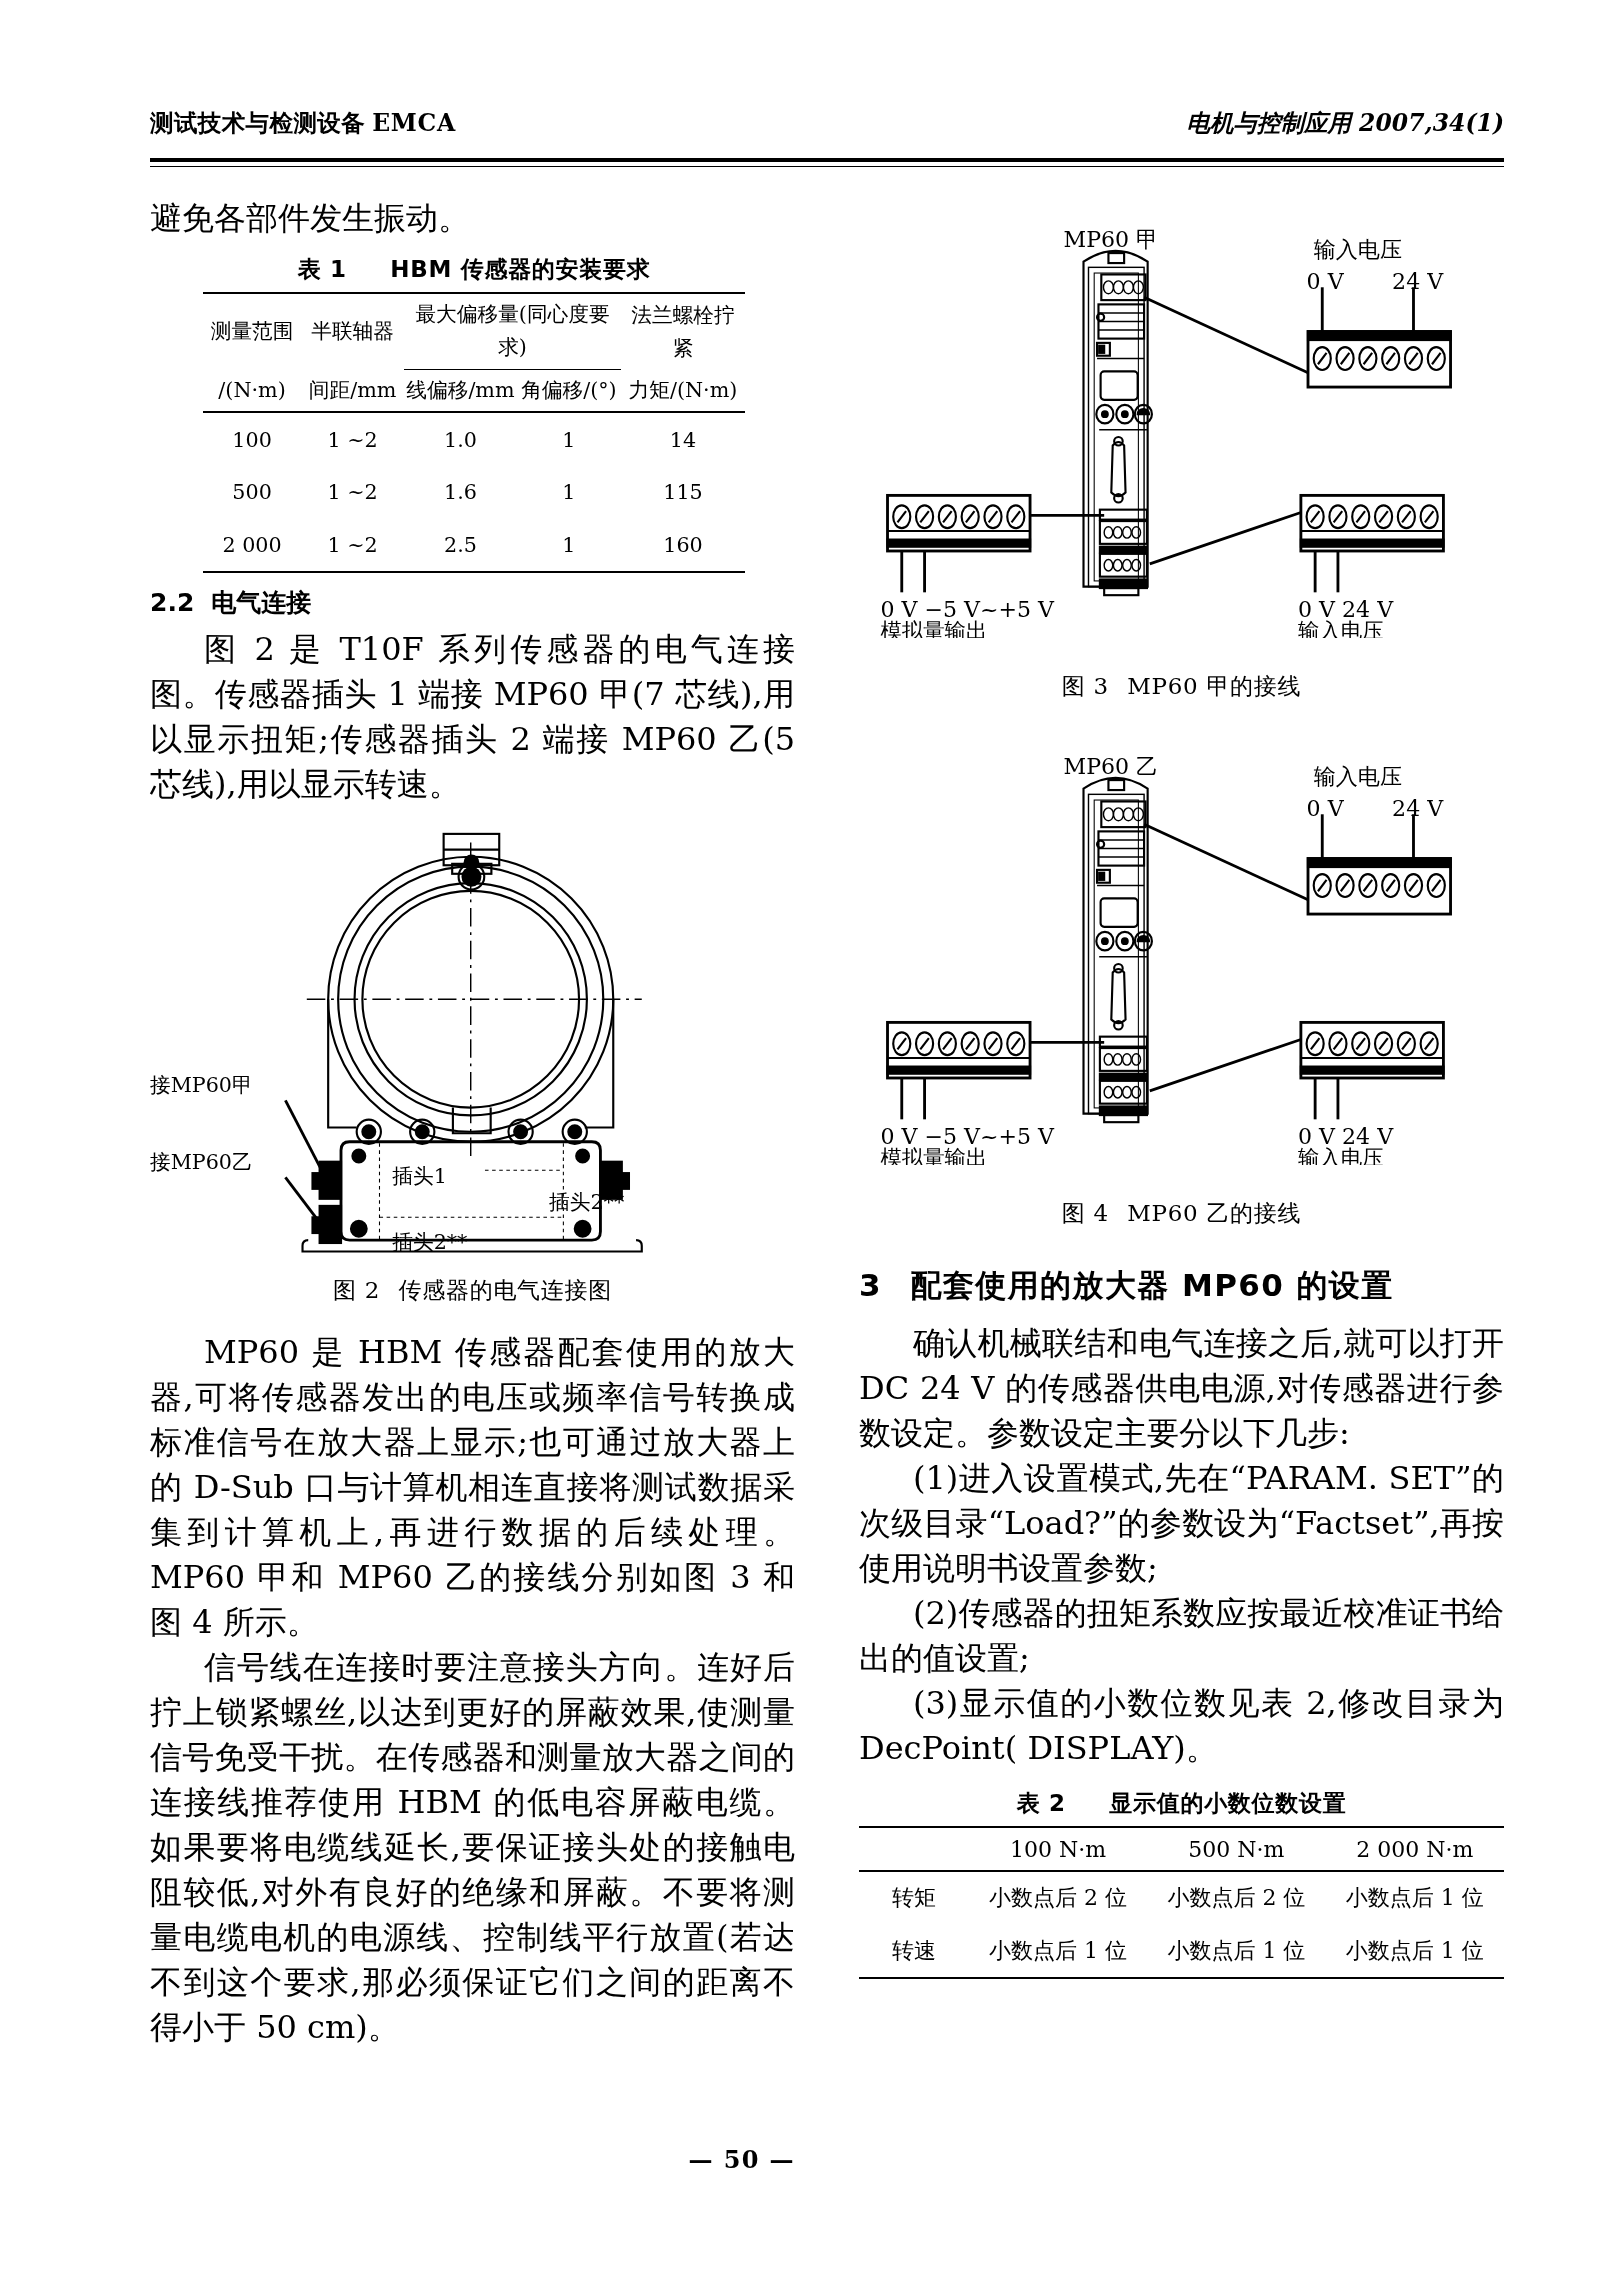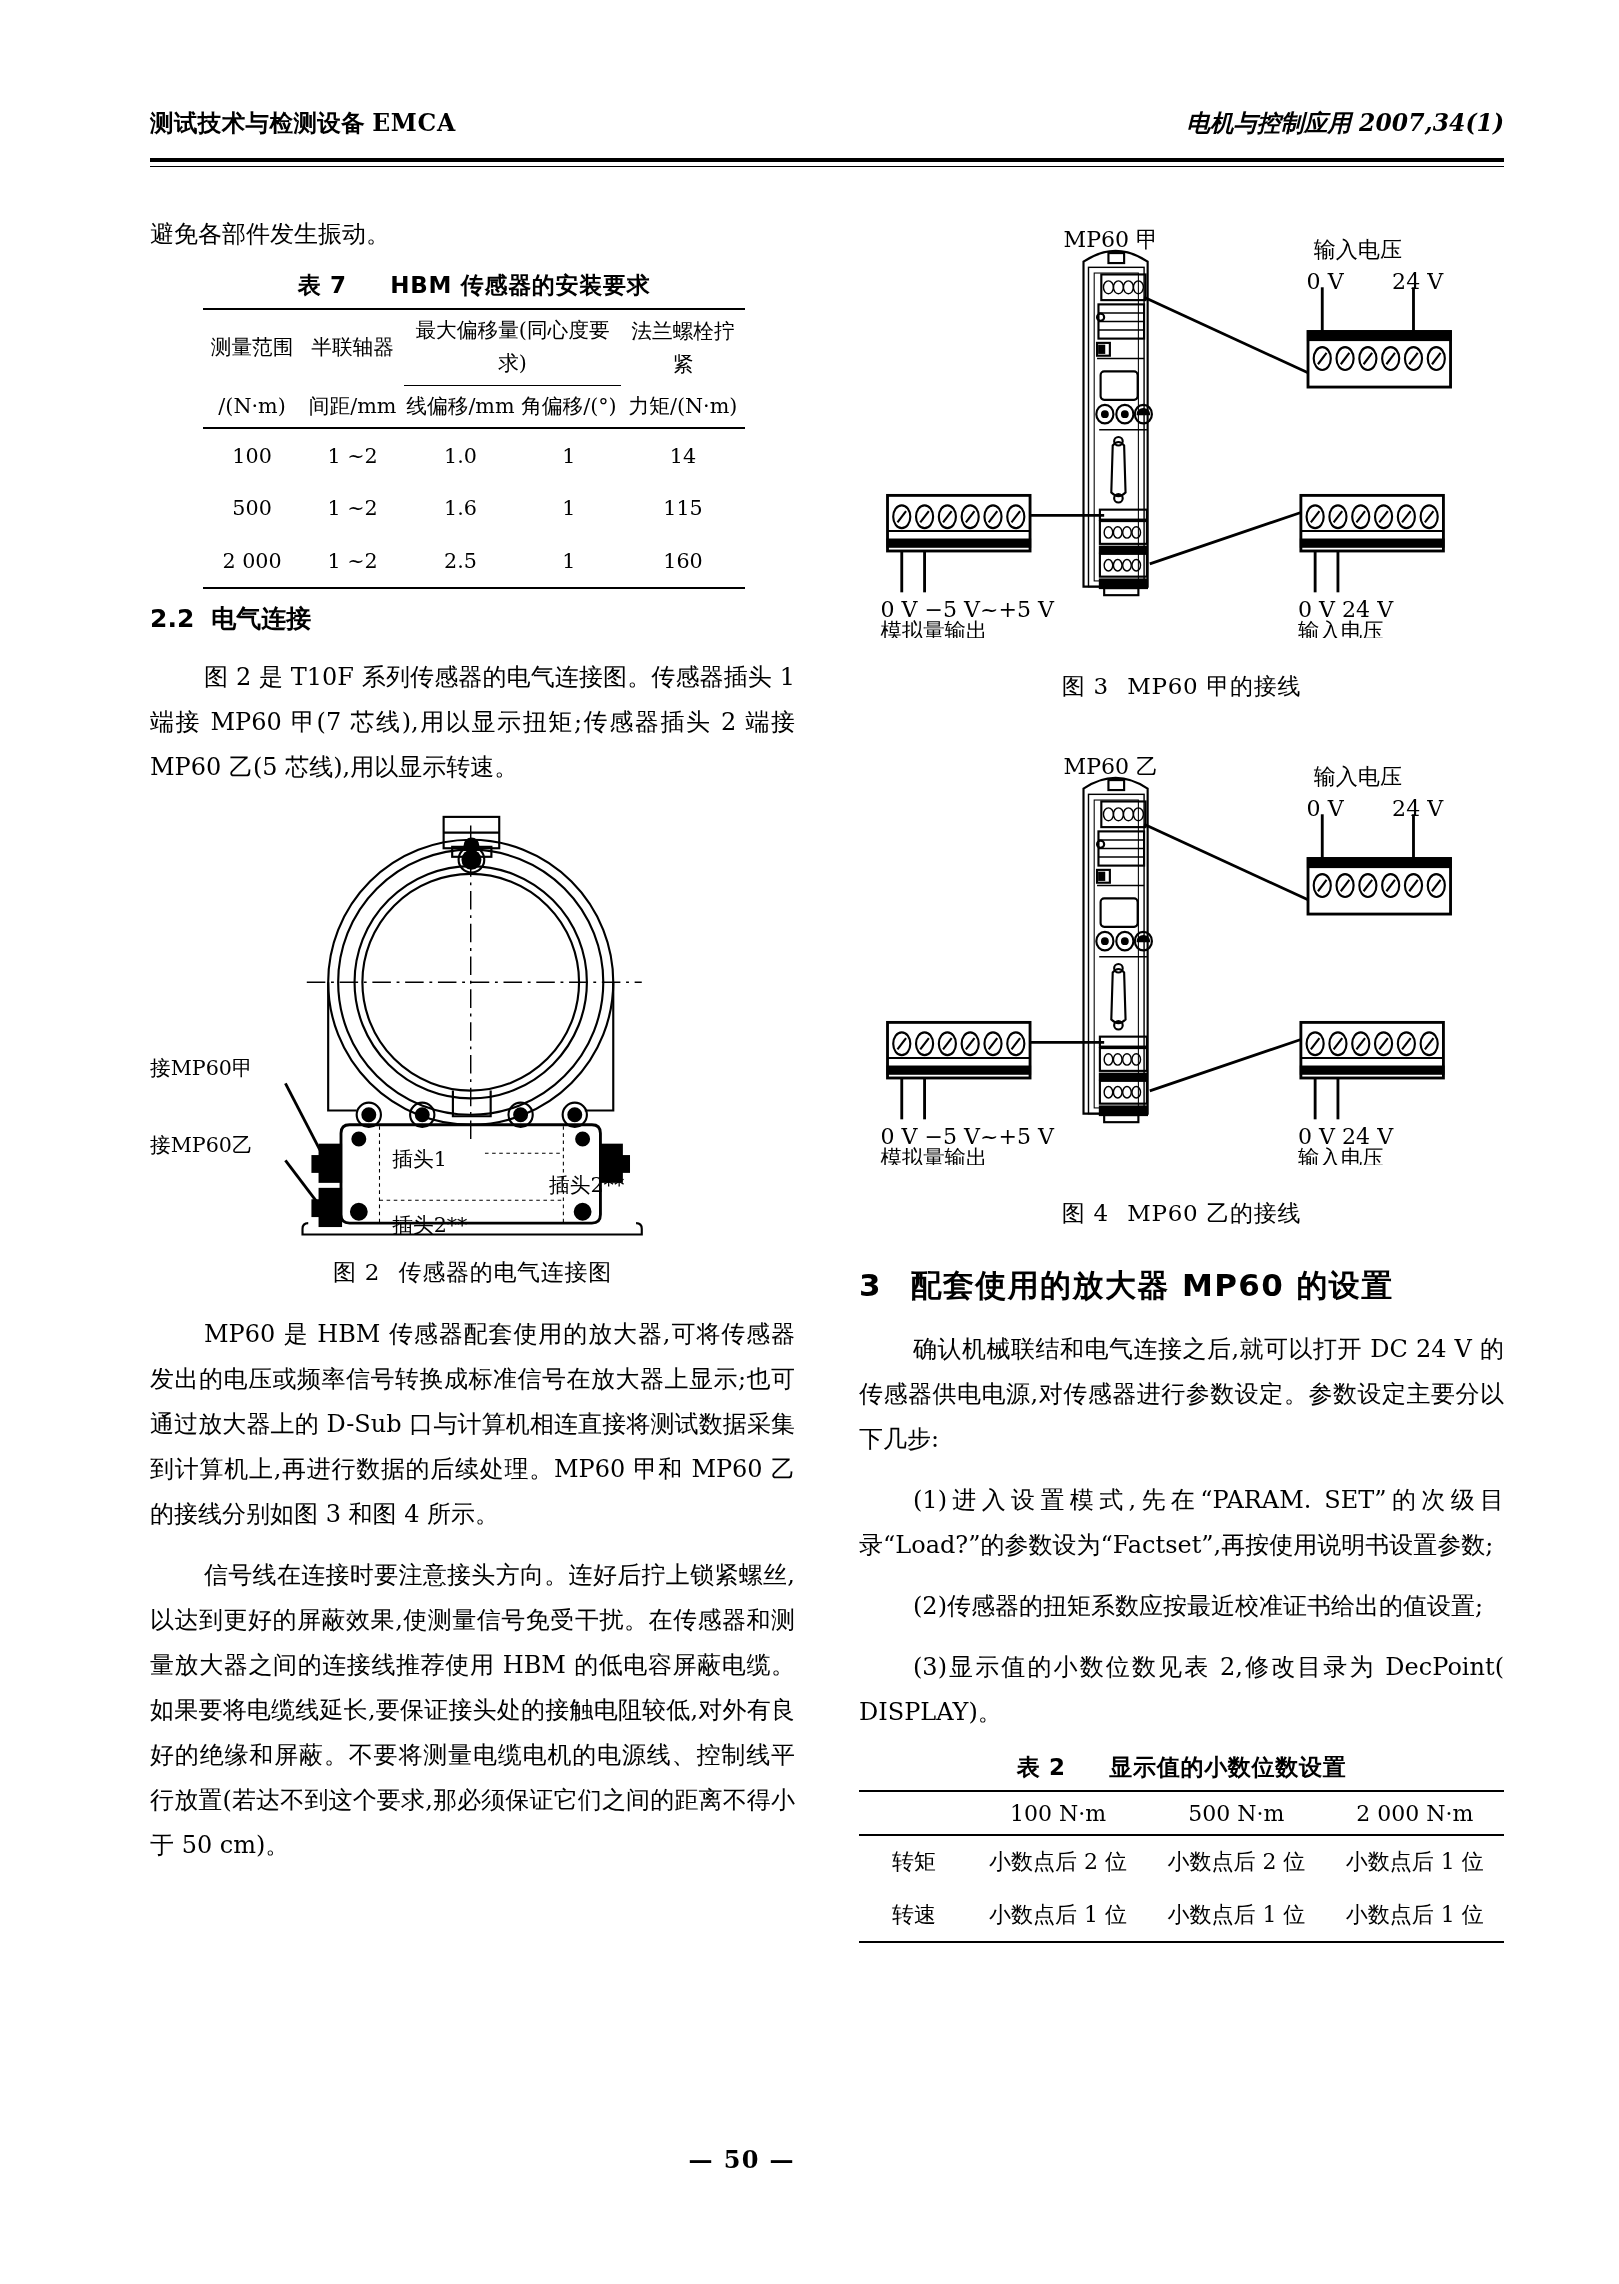--- a/index.html
+++ b/index.html
@@ -66,25 +66,25 @@
     left: 146px; top: 196px;
     width: 645px;
   }
   #col-right {
     position: absolute;
     left: 855px; top: 196px;
     width: 645px;
   }
 
   .para {
-    font-size: 24px;
+    font-size: 32px;
     line-height: 45px;
     text-align: justify;
     text-justify: inter-ideograph;
-    margin: 16px 0 0 0;
+    margin: 0 0 0 0;
   }
   .para.indent { text-indent: 54px; }
 
   .h-section {
     font-family: "DejaVu Sans", "Liberation Sans", sans-serif;
     font-weight: bold;
     font-size: 25px;
     line-height: 41px;
     margin: 8.6px 0 4.3px 0;
   }
@@ -175,21 +175,21 @@
     <div class="rule-thick"></div>
     <div class="rule-thin"></div>
   </div>
 
   <div id="col-left">
 
     <p class="para">避免各部件发生振动。</p>
 
     <div style="width:542px;margin:0 auto 0 53px;">
       <div class="tbl-title">
-        <span>表 7</span>
+        <span>表 1</span>
         &nbsp;&nbsp;&nbsp;
         <span>HBM 传感器的安装要求</span>
       </div>
       <table class="doc-tbl" id="table1">
         <tbody>
             <tr>
           <td class="c0 rule-top hdr-cell" rowspan="1">测量范围</td>
           <td class="c1 rule-top hdr-cell">半联轴器</td>
           <td class="c2 rule-top hdr-cell rule-span" colspan="2">最大偏移量(同心度要求)</td>
           <td class="c4 rule-top hdr-cell">法兰螺栓拧紧</td>

